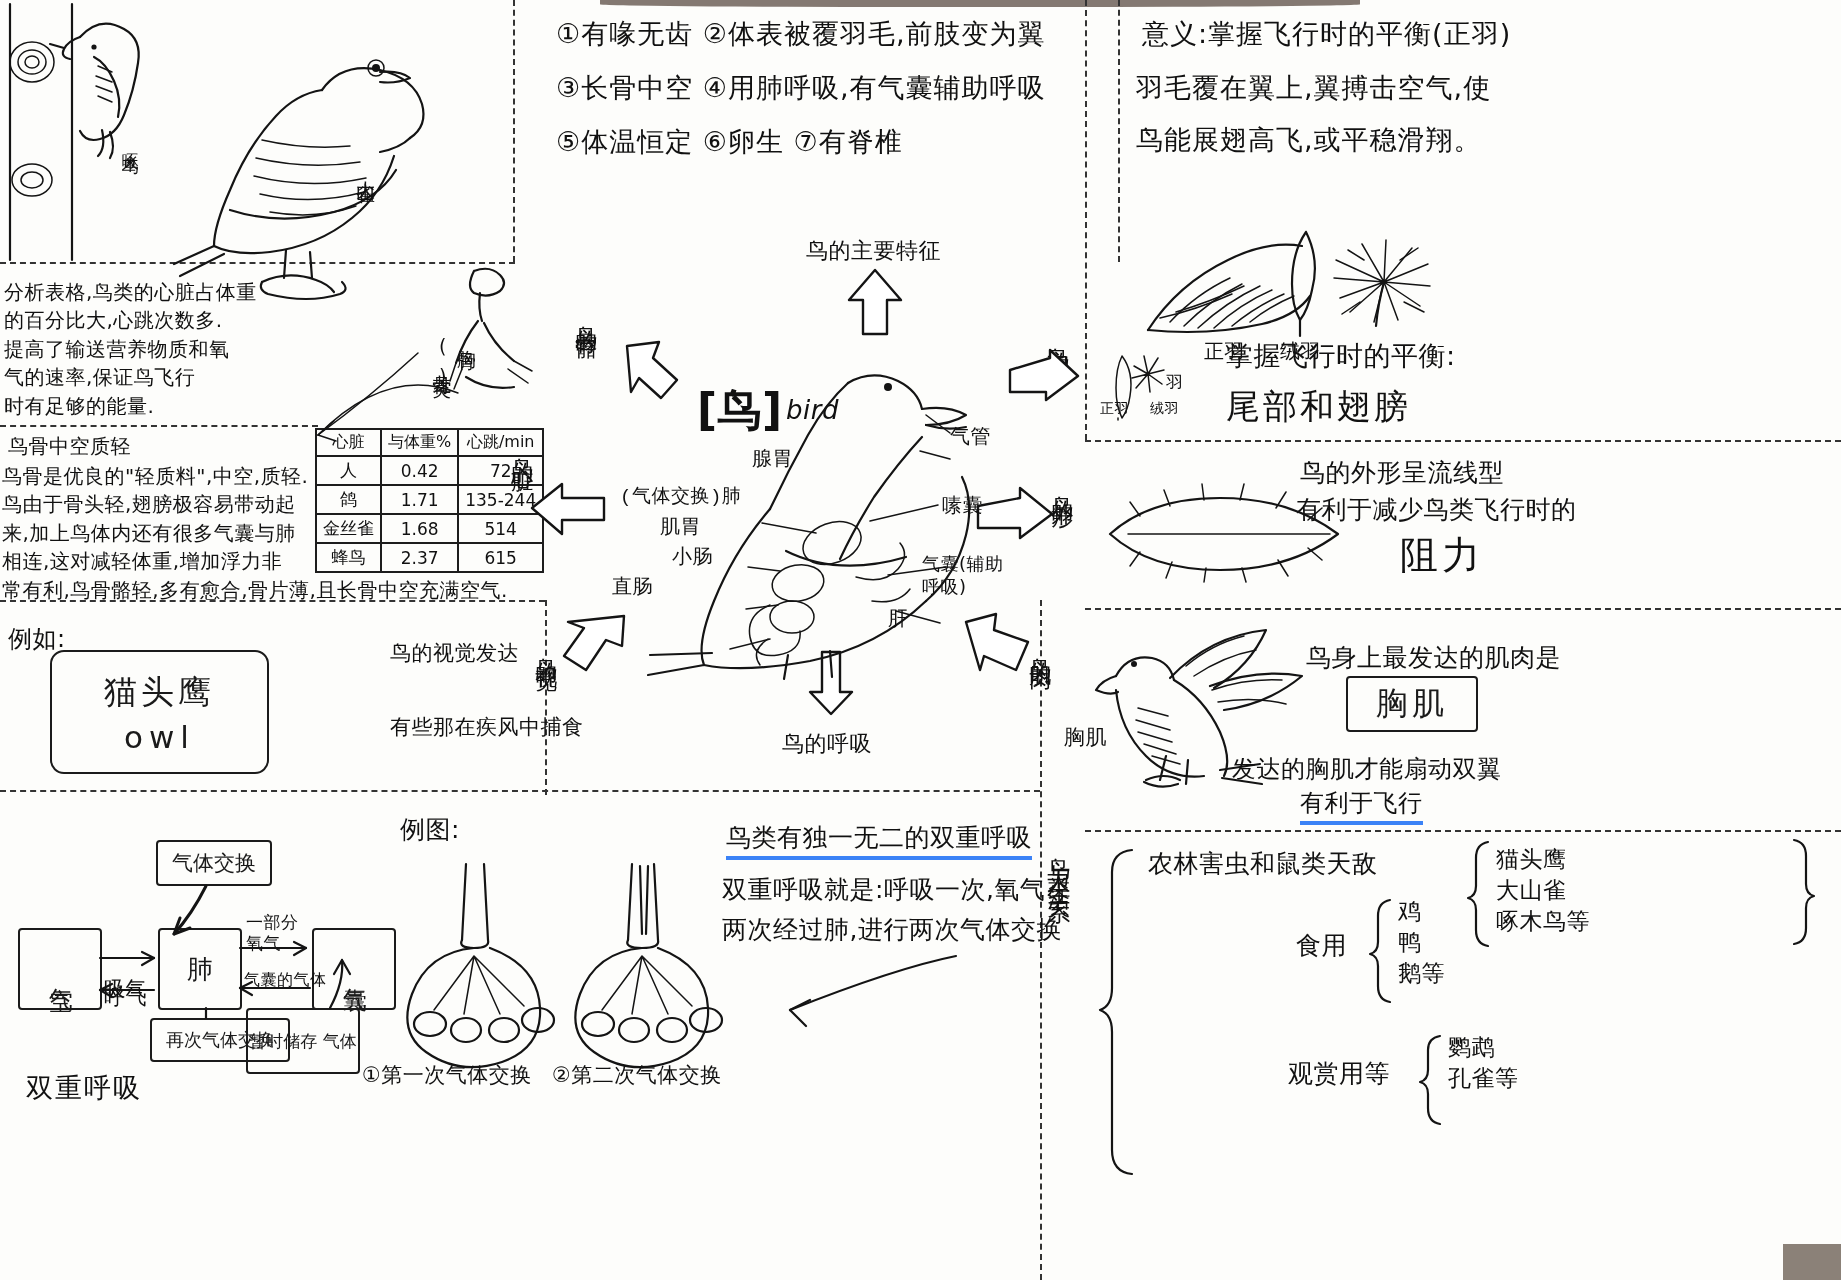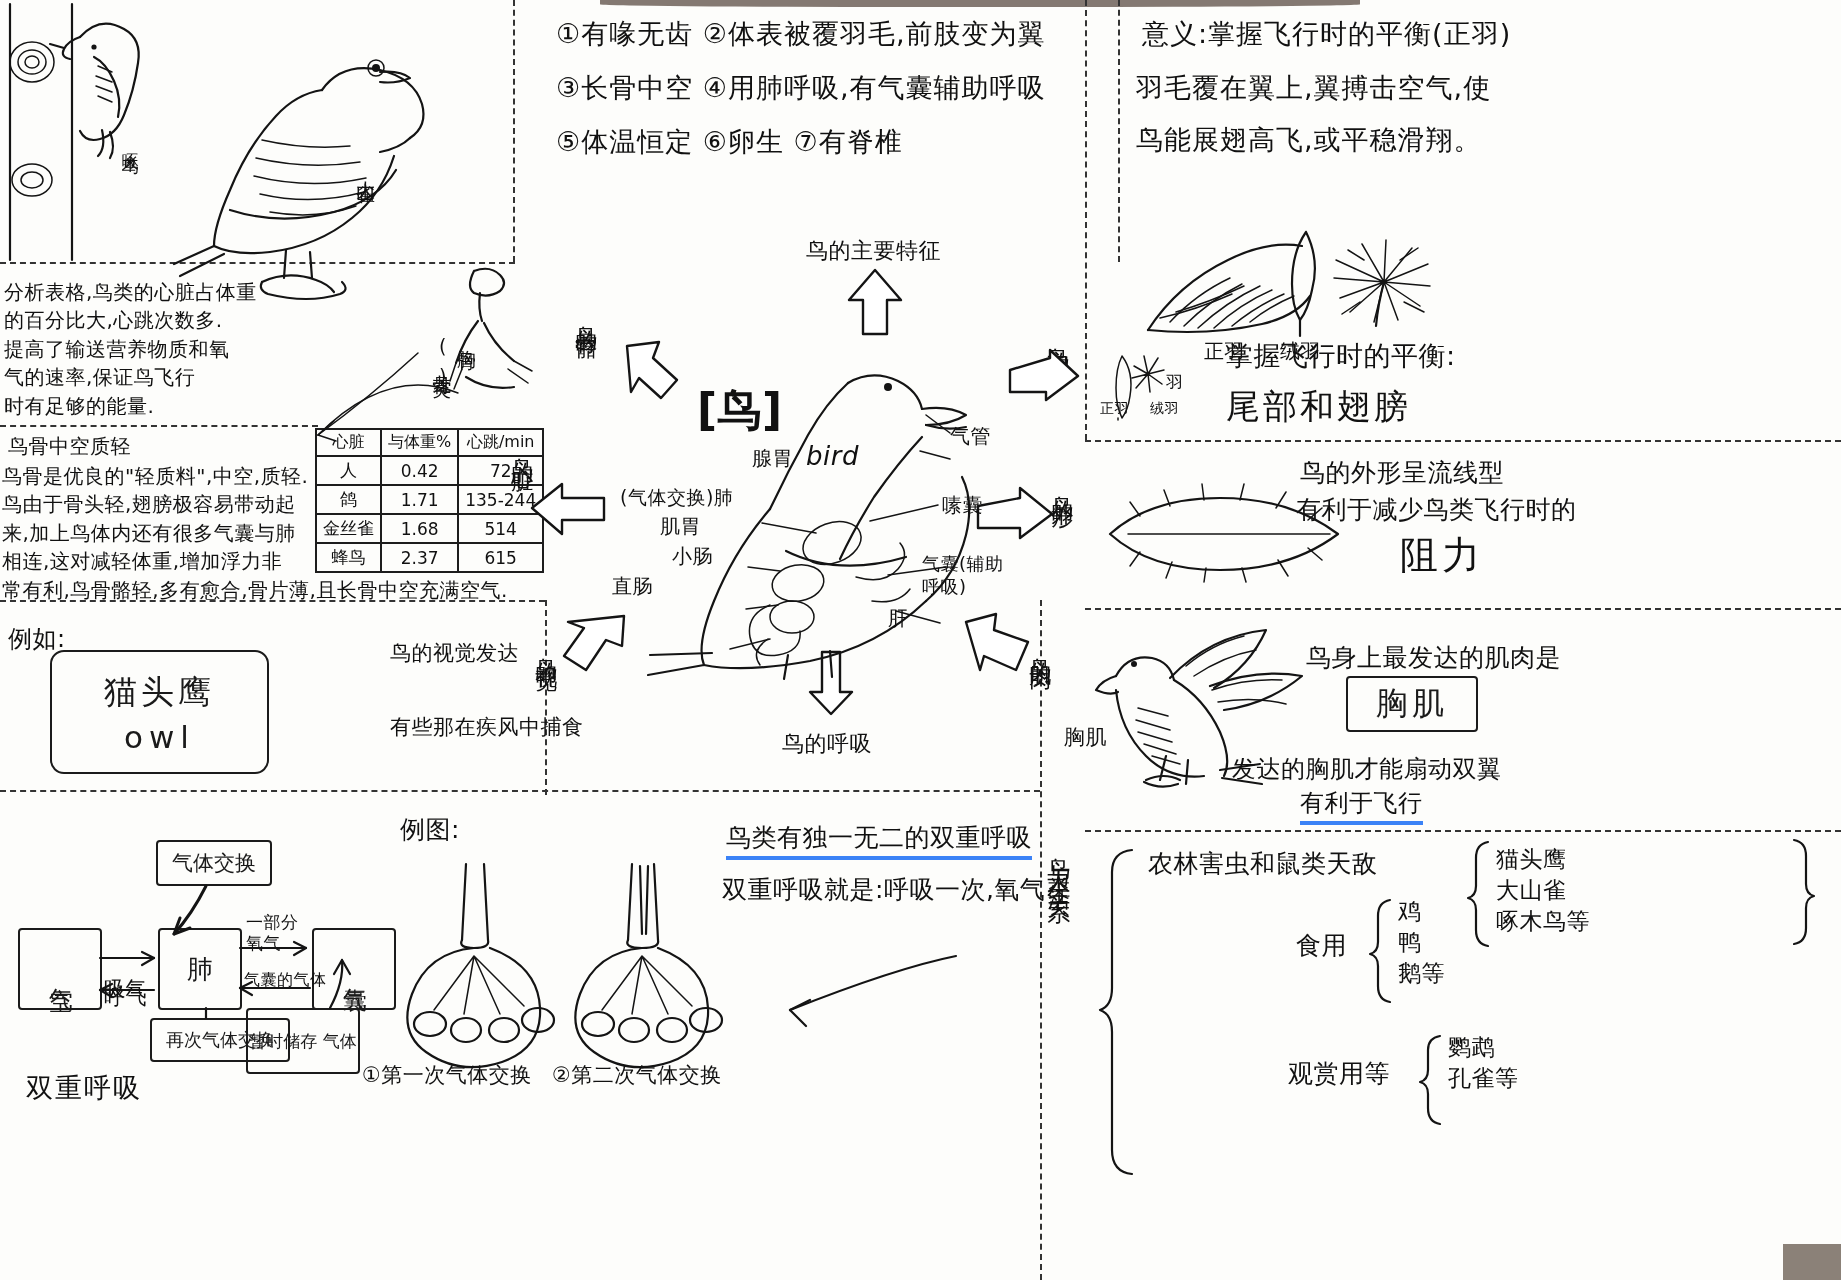--- a/index.html
+++ b/index.html
@@ -207,21 +207,21 @@
     <path class="st" d="M28 56 q-14 18 -22 42"></path>
     <path class="st" d="M34 58 q10 22 30 38"></path>
     <path class="st-thin" d="M6 98 l-6 18 M12 104 l-8 20"></path>
     <path class="st-thin" d="M64 96 l18 10 M58 104 l20 14"></path>
     <path class="st" d="M16 112 q22 14 48 10"></path>
   </svg>
   <div class="txt ink" style="left:430px;top:335px;font-size:19px;line-height:1.3;writing-mode:vertical-rl;text-orientation:upright;letter-spacing:2px;">胸骨
 (龙骨突)</div>
 
   <div class="txt ink" style="left:697px;top:378px;font-size:44px;font-weight:bold;">[鸟]</div>
-  <div class="txt ink" style="left:806px;top:392px;font-size:26px;font-style:italic;margin-top:46px;">bird</div>
+  <div class="txt ink" style="left:786px;top:392px;font-size:26px;font-style:italic;">bird</div>
 
   <div class="txt ink" style="left:806px;top:235px;font-size:22px;">鸟的主要特征</div>
   <svg class="abs" width="70" height="70" style="left:845px;top:268px;">
     <path class="arrow-out" d="M30 2 L56 32 L42 32 L42 66 L18 66 L18 32 L4 32 Z"></path>
   </svg>
 
   <div class="vtxt ink" style="left:574px;top:308px;font-size:22px;">鸟的骨骼</div>
   <svg class="abs" width="70" height="70" style="left:615px;top:338px;">
     <path class="arrow-out" d="M12 8 L44 4 L38 20 L62 42 L46 60 L24 40 L16 54 Z"></path>
   </svg>
@@ -285,21 +285,21 @@
     <path class="st-thin" d="M252 246 q26 4 38 -12"></path>
 
     <path class="st-thin" d="M306 60 L330 78 M300 96 L330 104 M250 166 L318 150"></path>
     <path class="st-thin" d="M196 178 L142 168 M160 216 L128 212 M158 250 L126 254 M150 284 L110 294"></path>
     <path class="st-thin" d="M268 220 L326 212 M276 256 L320 268"></path>
   </svg>
 
   <div class="txt ink" style="left:950px;top:422px;font-size:20px;">气管</div>
   <div class="txt ink" style="left:752px;top:444px;font-size:20px;">腺胃</div>
   <div class="txt ink" style="left:942px;top:492px;font-size:20px;font-family:Liberation Mono, monospace;">嗉囊</div>
-  <div class="txt ink" style="left:620px;top:484px;font-size:19px;">(气体交换)肺</div>
+  <div class="txt ink" style="left:620px;top:484px;font-size:19px;font-family:Liberation Mono, monospace;">(气体交换)肺</div>
   <div class="txt ink" style="left:660px;top:512px;font-size:20px;">肌胃</div>
   <div class="txt ink" style="left:672px;top:542px;font-size:20px;">小肠</div>
   <div class="txt ink" style="left:612px;top:572px;font-size:20px;">直肠</div>
   <div class="txt ink" style="left:922px;top:552px;font-size:18px;line-height:1.3;">气囊(辅助
 呼吸)</div>
   <div class="txt ink" style="left:888px;top:604px;font-size:20px;">肝</div>
 
   <div class="txt ink" style="left:390px;top:638px;font-size:21px;">鸟的视觉发达</div>
   <div class="txt ink" style="left:390px;top:712px;font-size:21px;">有些那在疾风中捕食</div>
 
@@ -452,20 +452,21 @@
     <path class="st-thin" d="M74 96 L34 150 M74 96 L64 154 M74 96 L100 154 M74 96 L124 146"></path>
     <ellipse class="st" cx="30" cy="164" rx="16" ry="12"></ellipse>
     <ellipse class="st" cx="66" cy="170" rx="15" ry="12"></ellipse>
     <ellipse class="st" cx="104" cy="170" rx="15" ry="12"></ellipse>
     <ellipse class="st" cx="138" cy="160" rx="16" ry="12"></ellipse>
   </svg>
   <div class="txt ink" style="left:552px;top:1060px;font-size:21px;">②第二次气体交换</div>
 
   <div class="txt ink underline" style="left:726px;top:820px;font-size:25px;">鸟类有独一无二的双重呼吸</div>
   <div class="txt ink" style="left:722px;top:872px;font-size:25px;">双重呼吸就是:呼吸一次,氧气</div>
+  <div class="txt ink" style="left:722px;top:912px;font-size:25px;">两次经过肺,进行两次气体交换</div>
 
   <svg width="200" height="110" style="left:760px;top:950px;">
     <path class="st" d="M196 6 q-60 12 -166 54"></path>
     <path class="st" d="M30 60 l20 -10 M30 60 l16 16"></path>
   </svg>
 
   <div class="vtxt ink" style="left:1046px;top:840px;font-size:23px;letter-spacing:6px;">鸟与人类生活关系</div>
 
   <svg width="40" height="330" style="left:1098px;top:848px;">
     <path class="st" d="M34 2 q-20 2 -20 22 L14 140 q0 18 -12 22 q12 4 12 22 L14 302 q0 22 20 24"></path>

